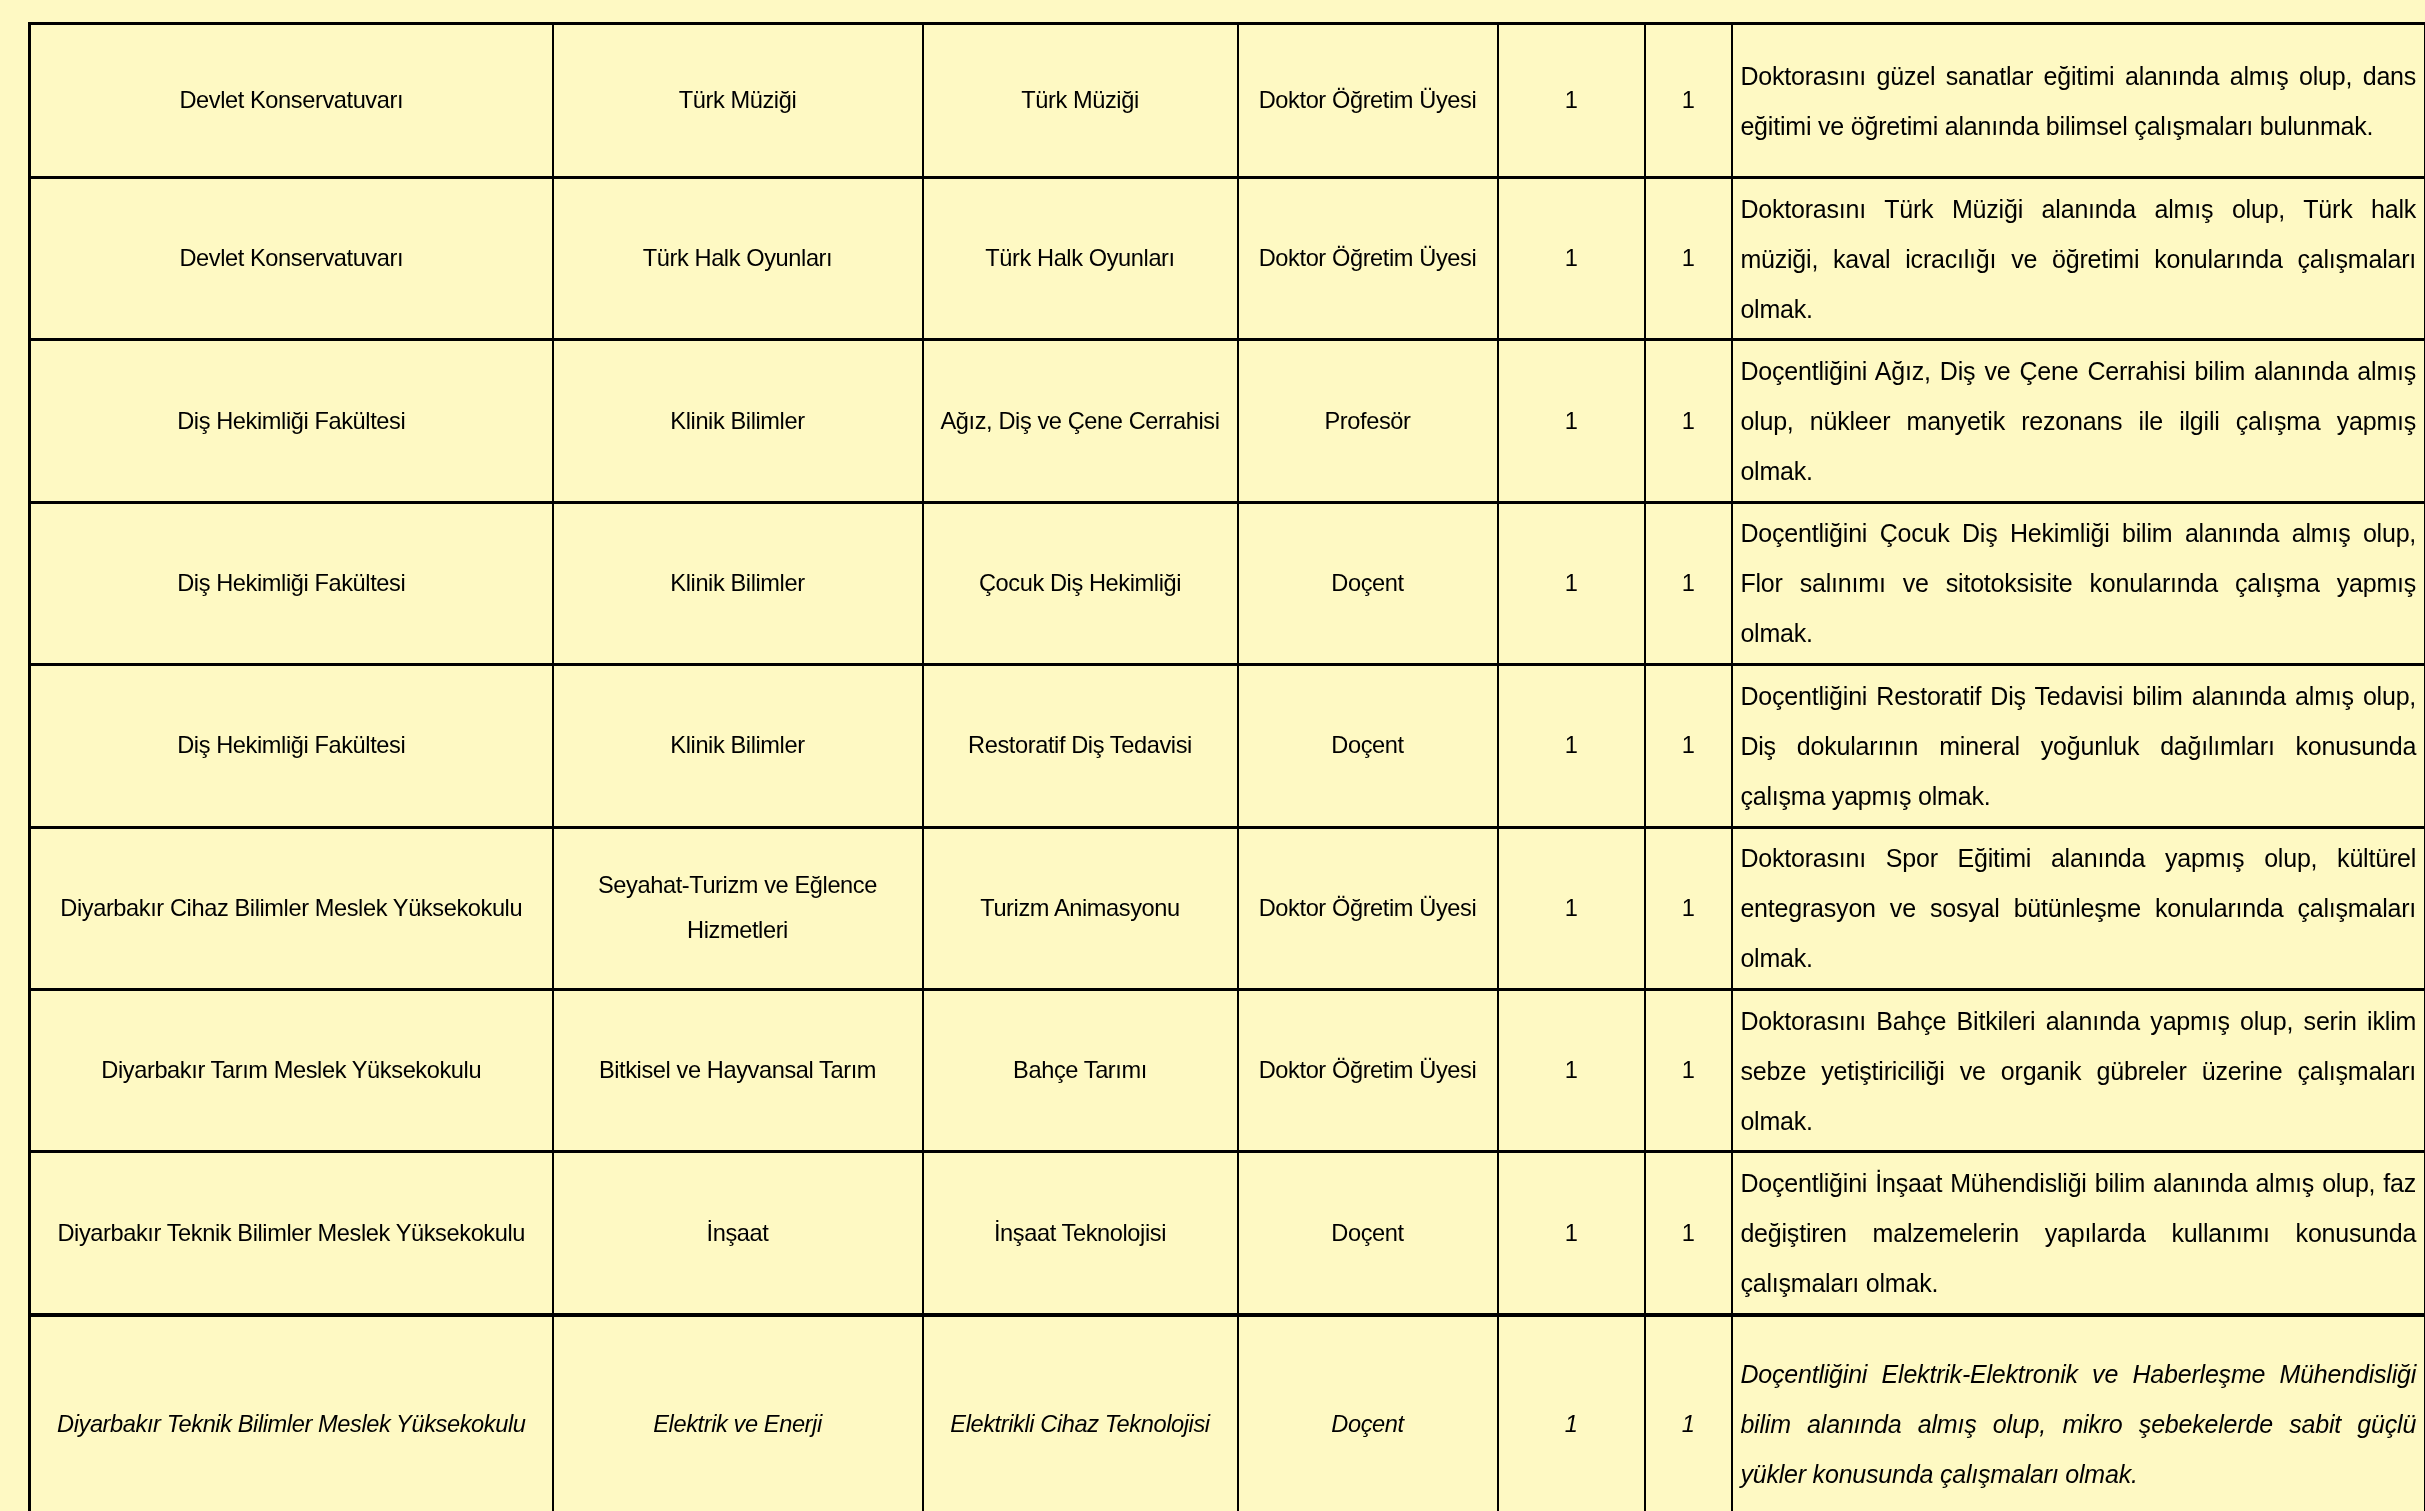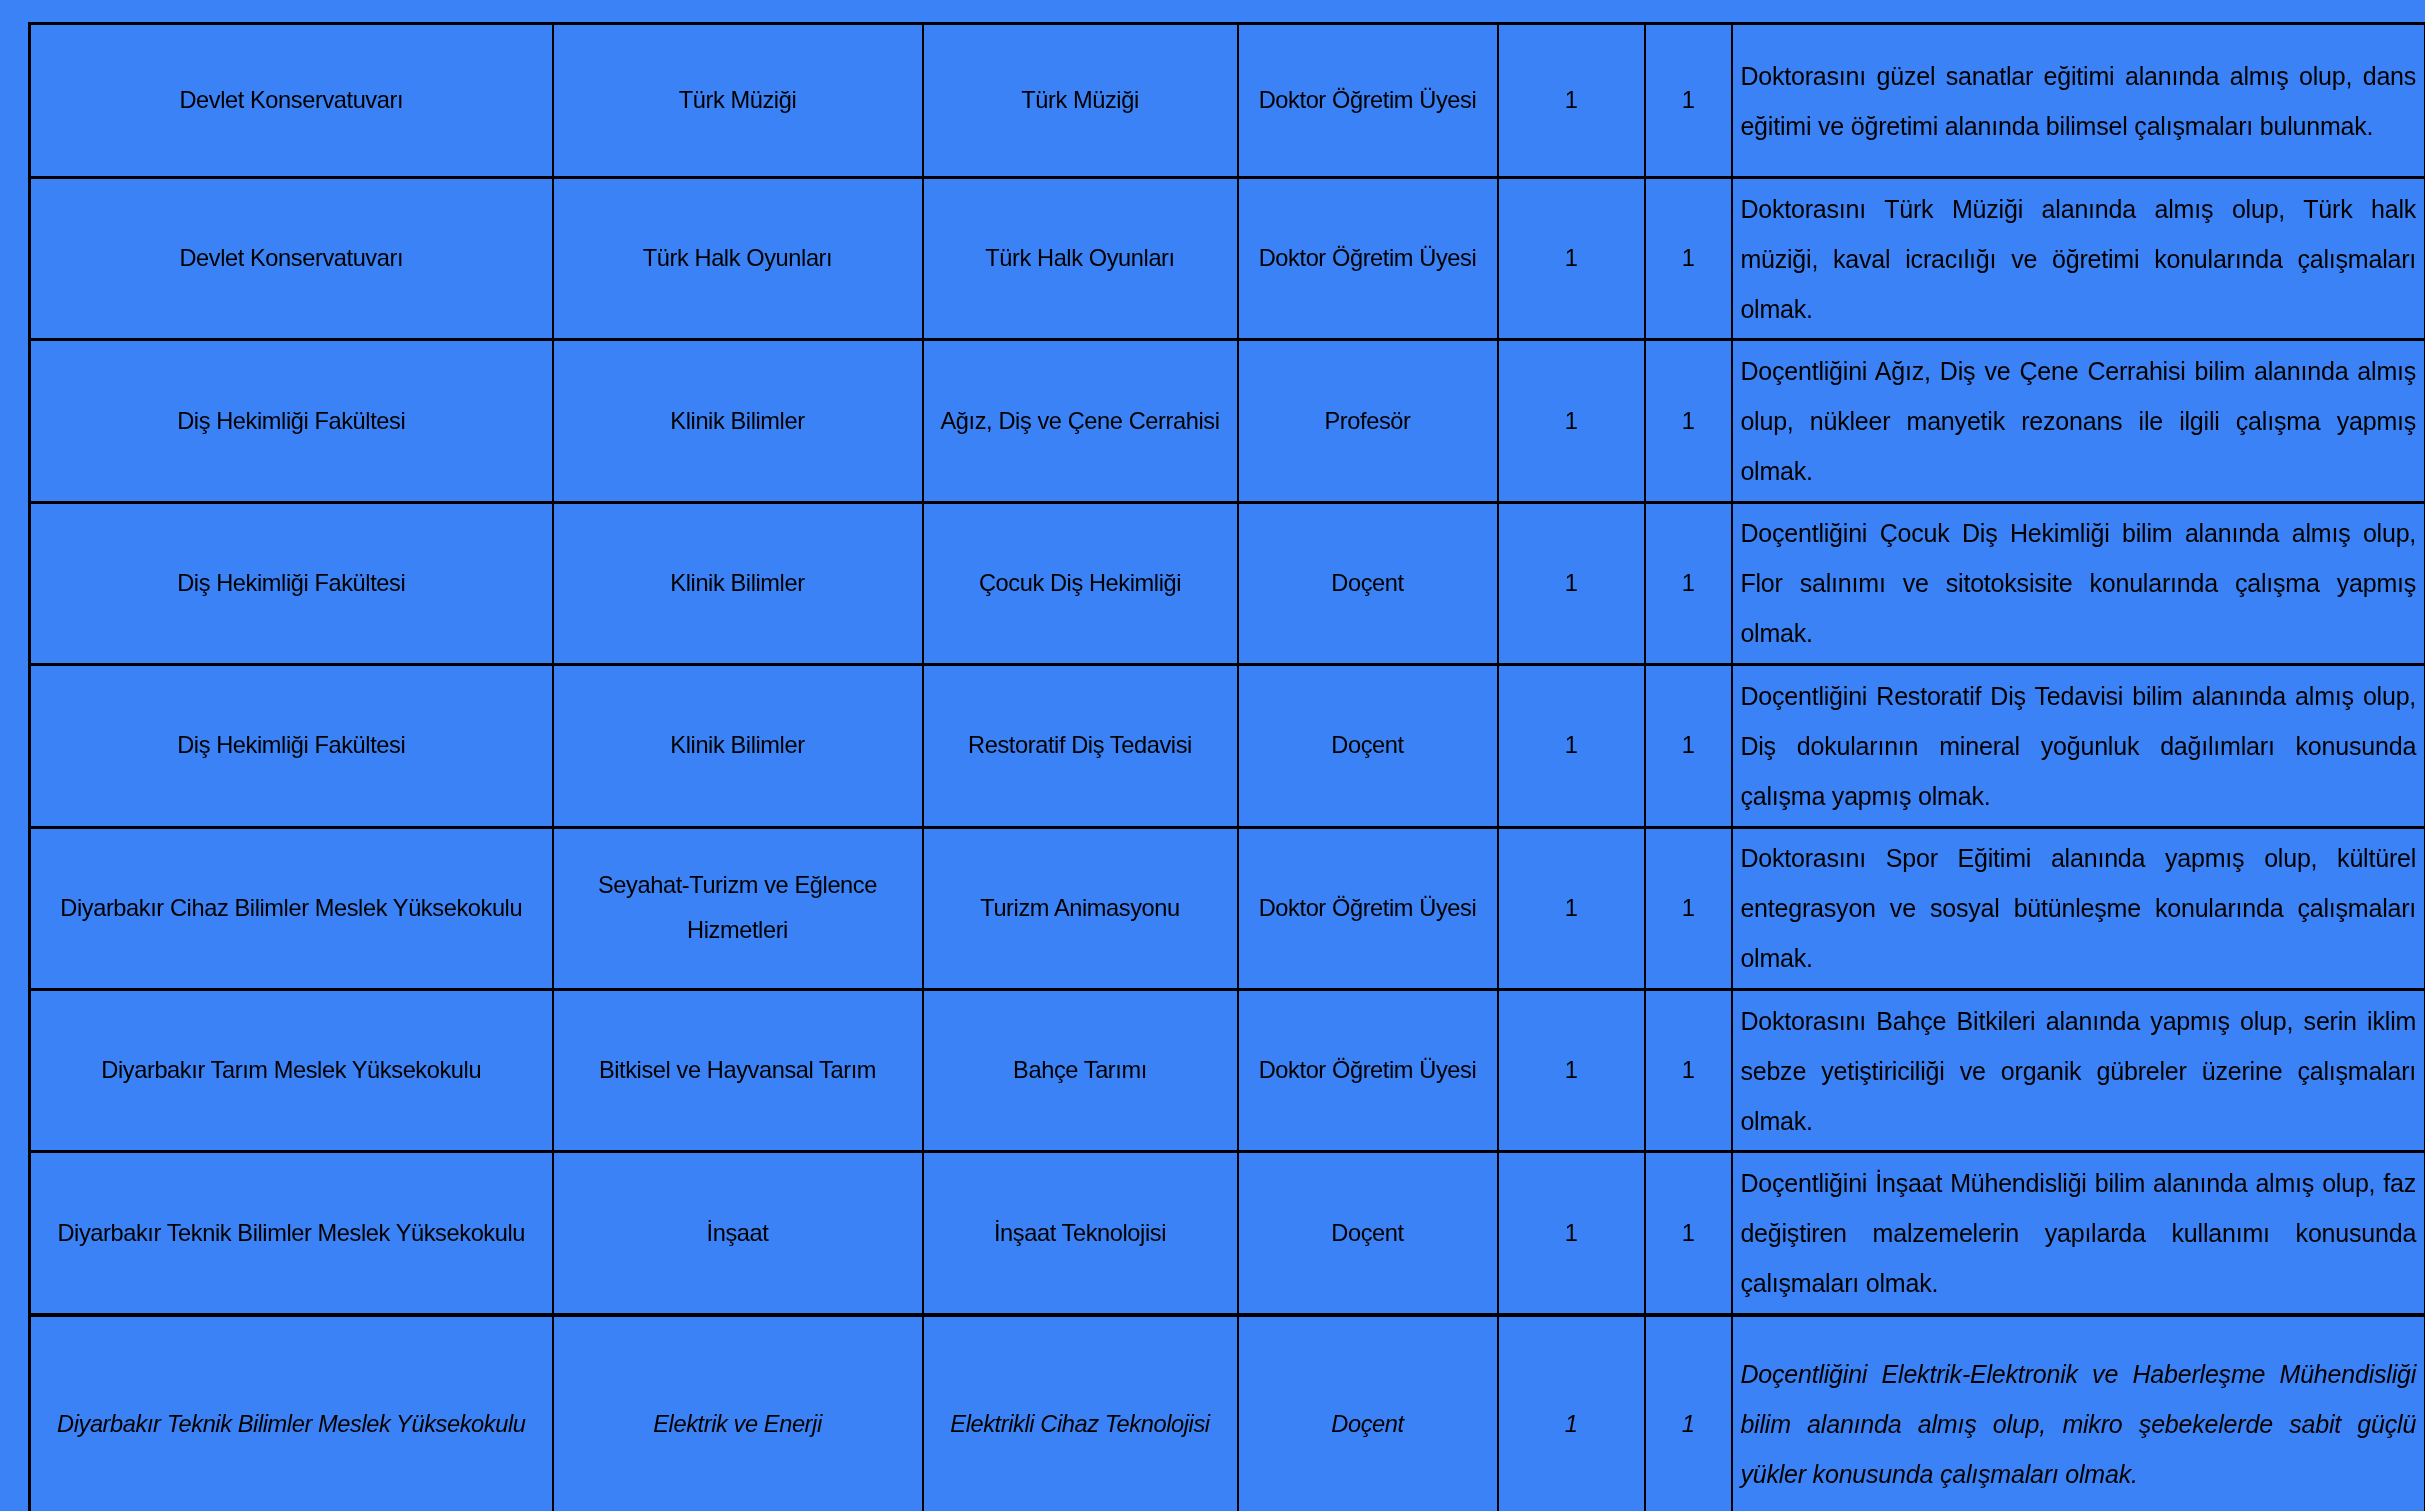--- a/index.html
+++ b/index.html
@@ -3,21 +3,21 @@
 <meta charset="utf-8">
 <style>
   html, body {
     margin: 0;
     padding: 0;
     background: #ffffff;
   }
   .page {
     width: 2426px;
     height: 1512px;
-    background: #3b82f6;
+    background: #fef9c3;
     position: relative;
     box-sizing: border-box;
     padding: 22px 0 0 28px;
     font-family: "Liberation Sans", sans-serif;
     color: #000000;
   }
   table.positions {
     border-collapse: collapse;
     table-layout: fixed;
     width: 2395px;

